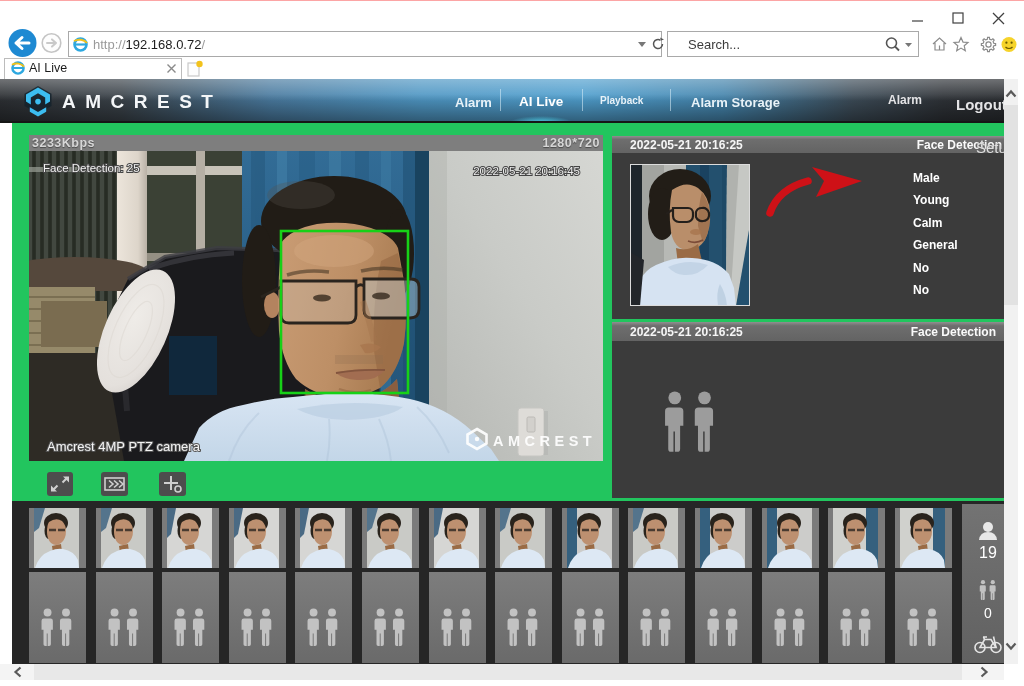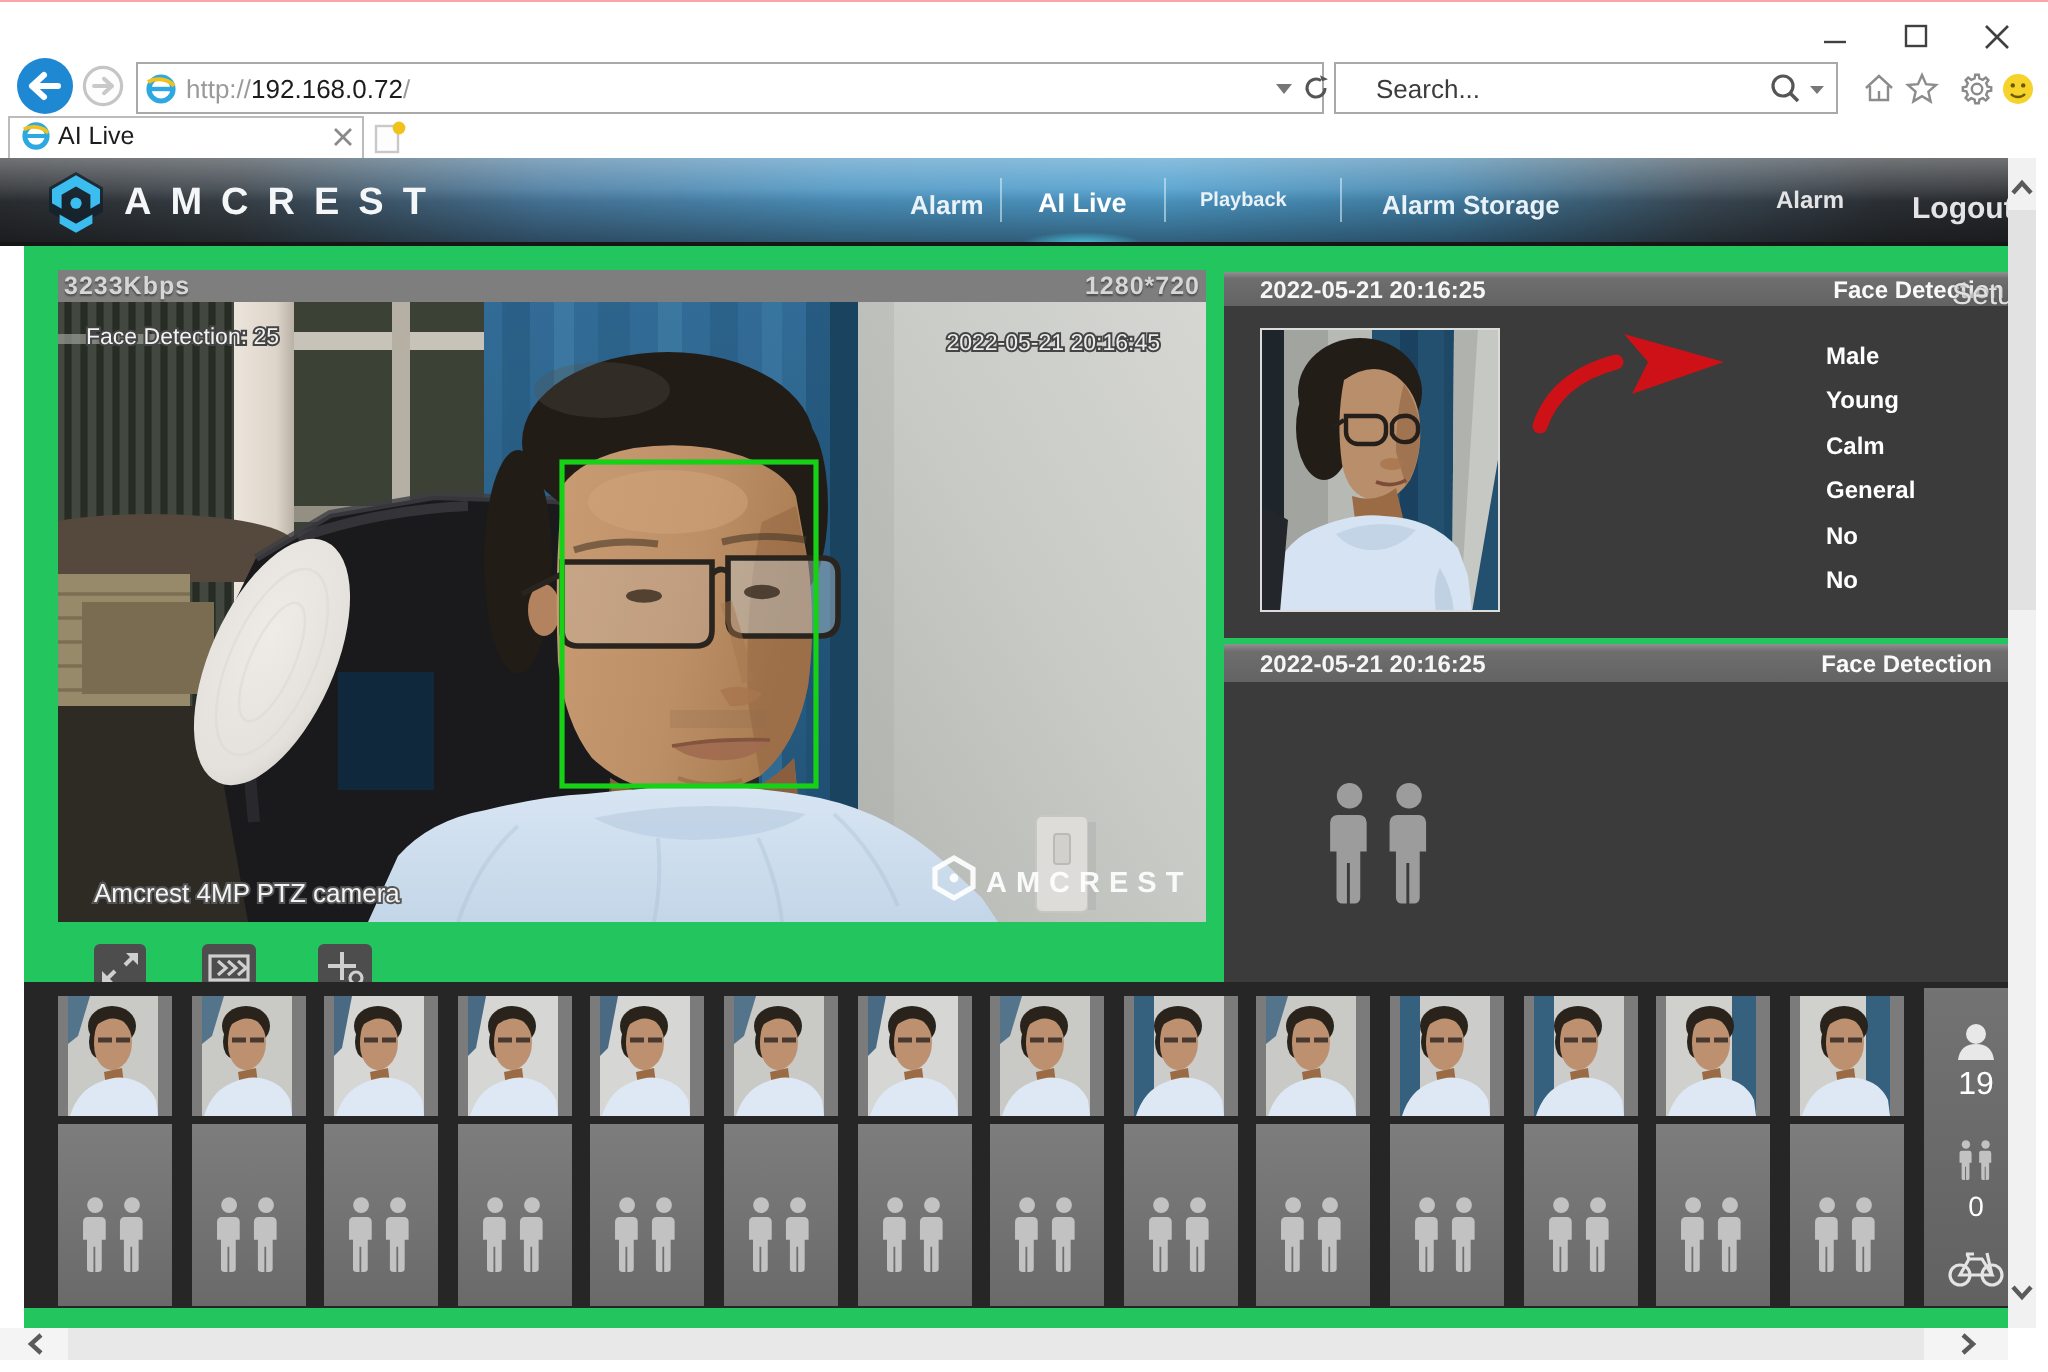--- a/index.html
+++ b/index.html
@@ -325,21 +325,21 @@
   <svg class="abs" style="left:49px;top:49px;" width="58" height="72" viewBox="0 0 40 48">
     <g fill="#9c9c9c">
       <circle cx="9.5" cy="4.6" r="4.4"></circle>
       <path d="M3.2,11.2 h12.6 a2.6,2.6 0 0 1 2.6,2.6 v10 h-2.2 v16 a2,2 0 0 1 -2,2 h-1.6 v-14 h-1 v14 h-1.6 a2,2 0 0 1 -2,-2 v-16 h-2.2 v-10 a2.6,2.6 0 0 1 2.6,-2.6 z" transform="translate(-3,0)"></path>
       <circle cx="30" cy="4.6" r="4.4"></circle>
       <path d="M3.2,11.2 h12.6 a2.6,2.6 0 0 1 2.6,2.6 v10 h-2.2 v16 a2,2 0 0 1 -2,2 h-1.6 v-14 h-1 v14 h-1.6 a2,2 0 0 1 -2,-2 v-16 h-2.2 v-10 a2.6,2.6 0 0 1 2.6,-2.6 z" transform="translate(17.5,0)"></path>
     </g>
   </svg>
 </div>
 
-<div class="abs" style="left:0;top:368px;width:1004px;height:163px;background:#262626;">
+<div class="abs" style="left:0;top:378px;width:1004px;height:163px;background:#262626;">
 <svg width="0" height="0" style="position:absolute;">
           <defs>
 <g id="mf">
  <ellipse cx="27" cy="15" rx="12" ry="10" fill="#29231c"></ellipse>
  <ellipse cx="20" cy="23" rx="4.5" ry="8" fill="#29231c"></ellipse>
  <path d="M20,14 Q27,9 33,13 Q37,17 37,23 Q37,31 32,35 Q27,39 22,35 Q18,31 18,24 Q18,17 20,14 Z" fill="#bd9070"></path>
  <path d="M20,22 h7 M29,22 h7" stroke="#2b2420" stroke-width="2.6" fill="none" opacity=".8"></path>
  <path d="M23,38 l1,7 l9,-1 l-1,-8 z" fill="#9a6b45"></path>
  <path d="M6,60 Q10,47 21,43 Q28,40 34,41 Q45,43 49,52 L50,60 Z" fill="#dde8f4"></path>
 </g>

